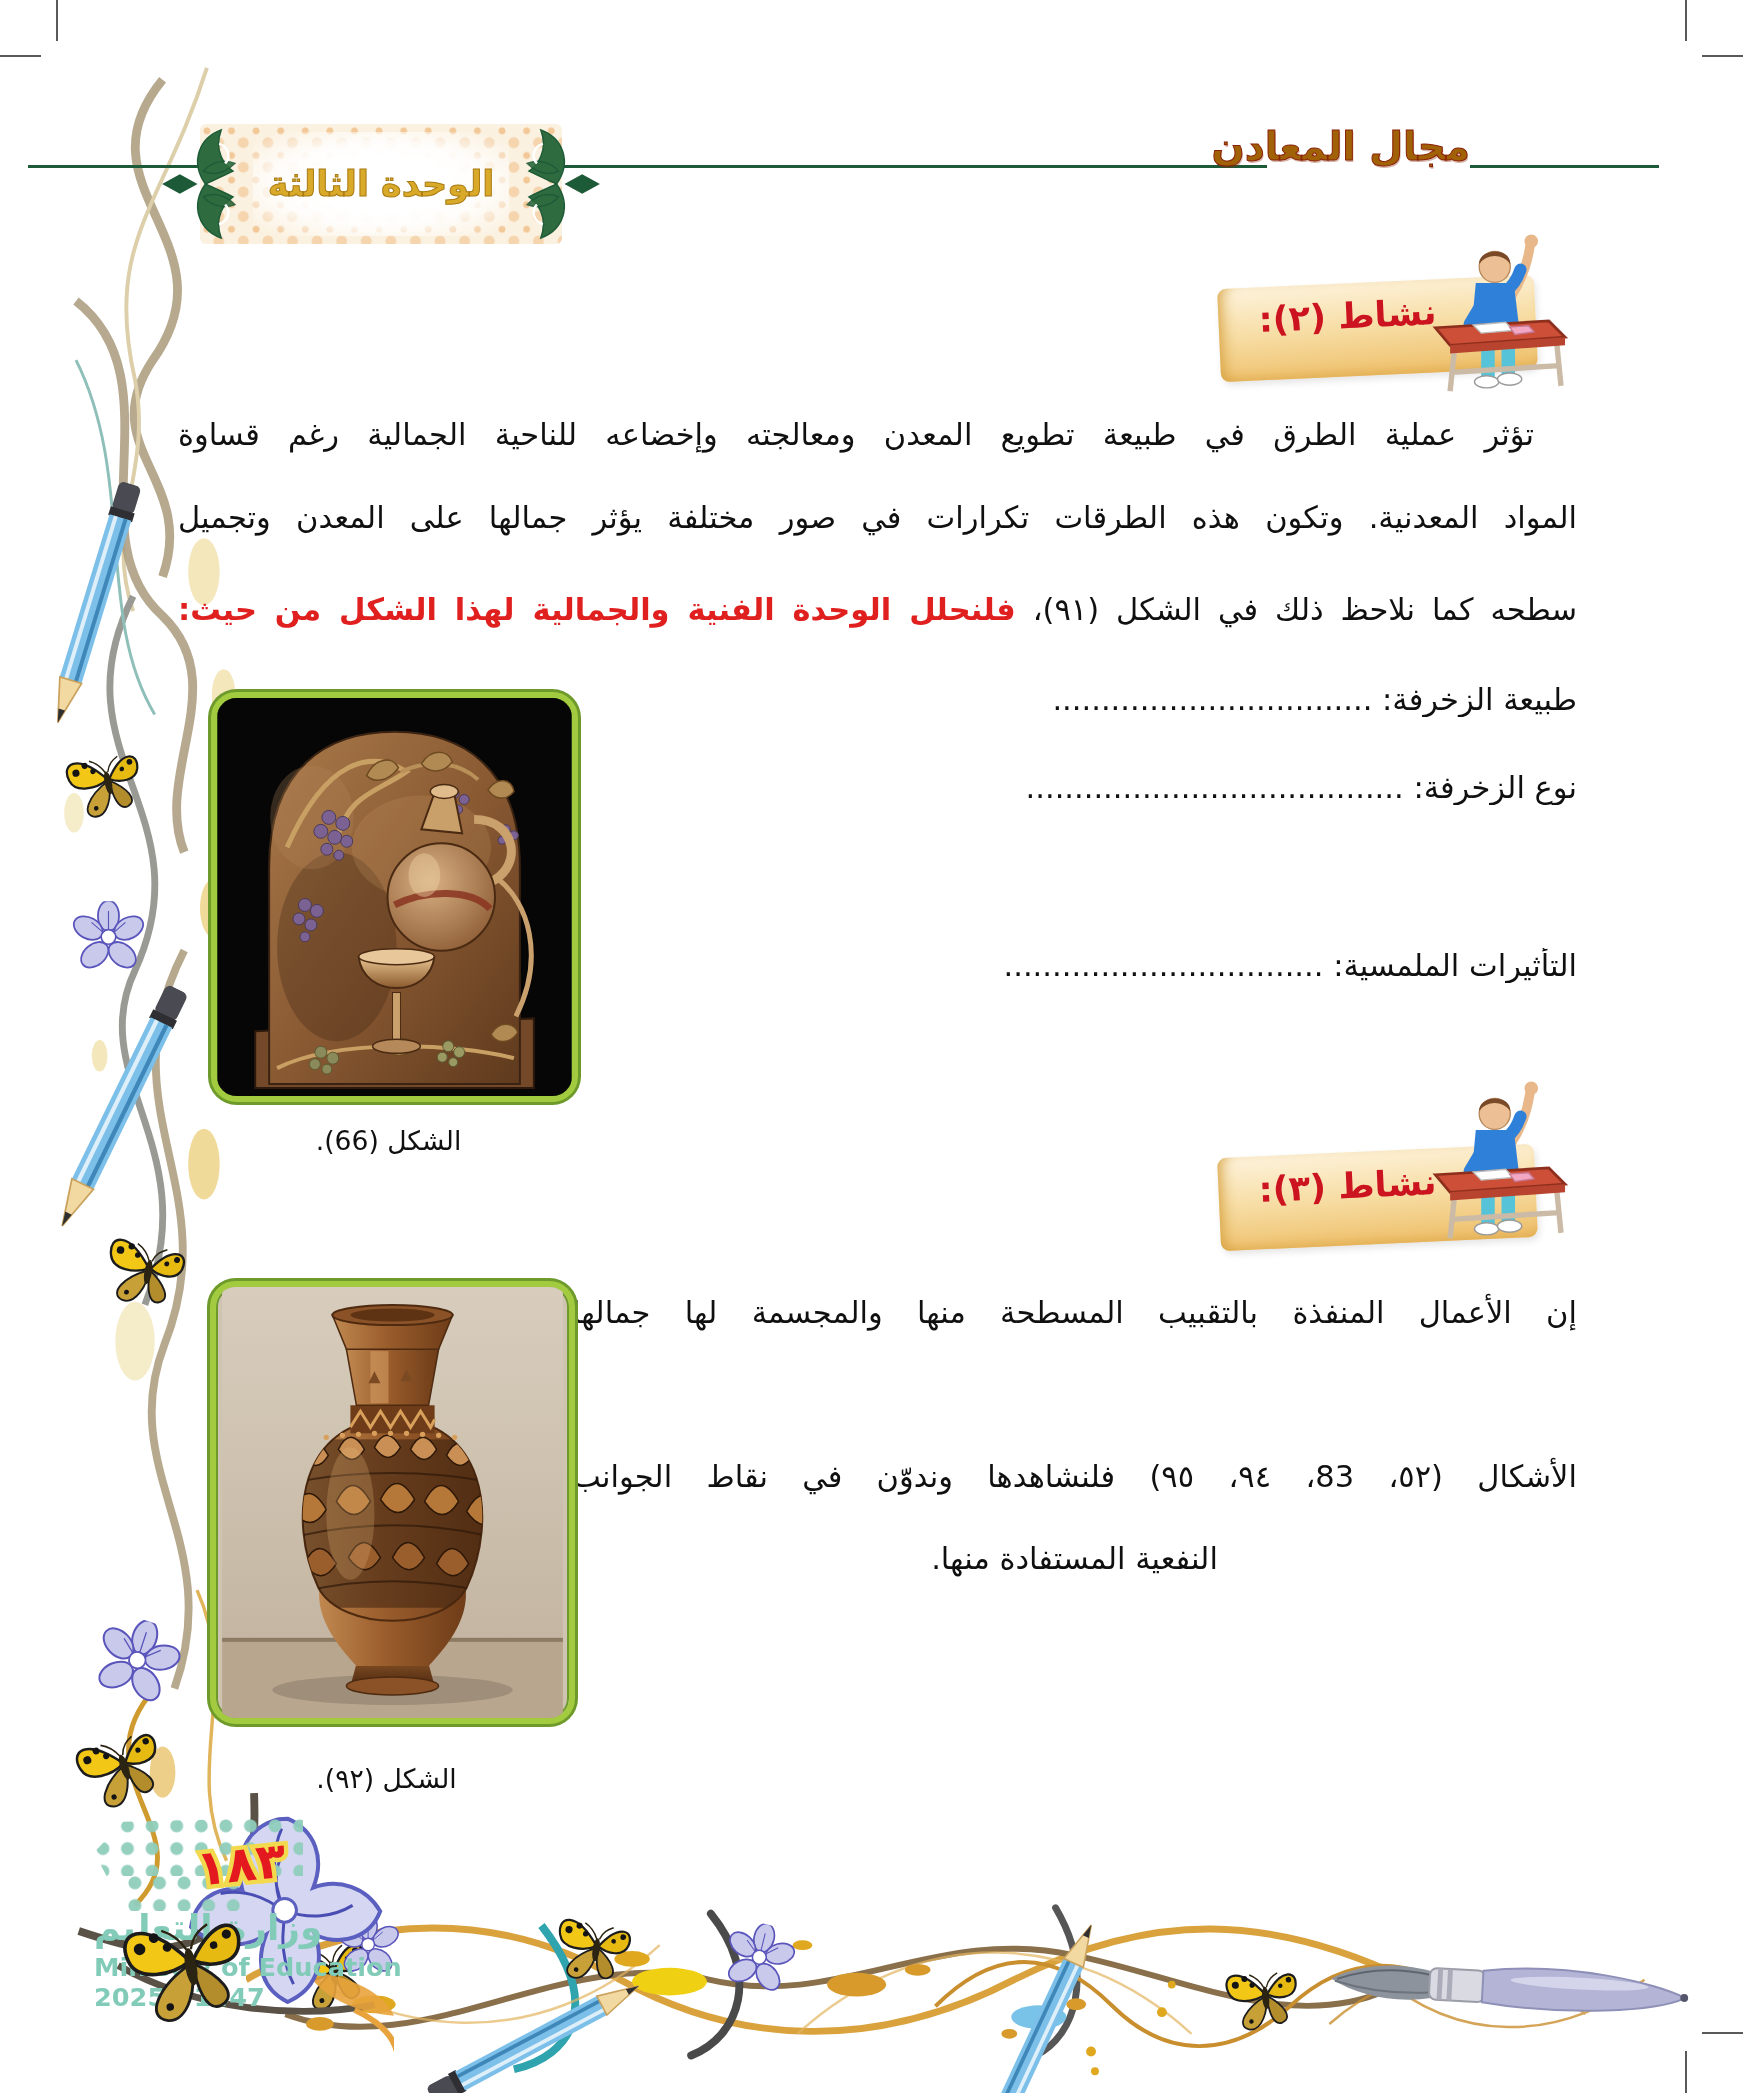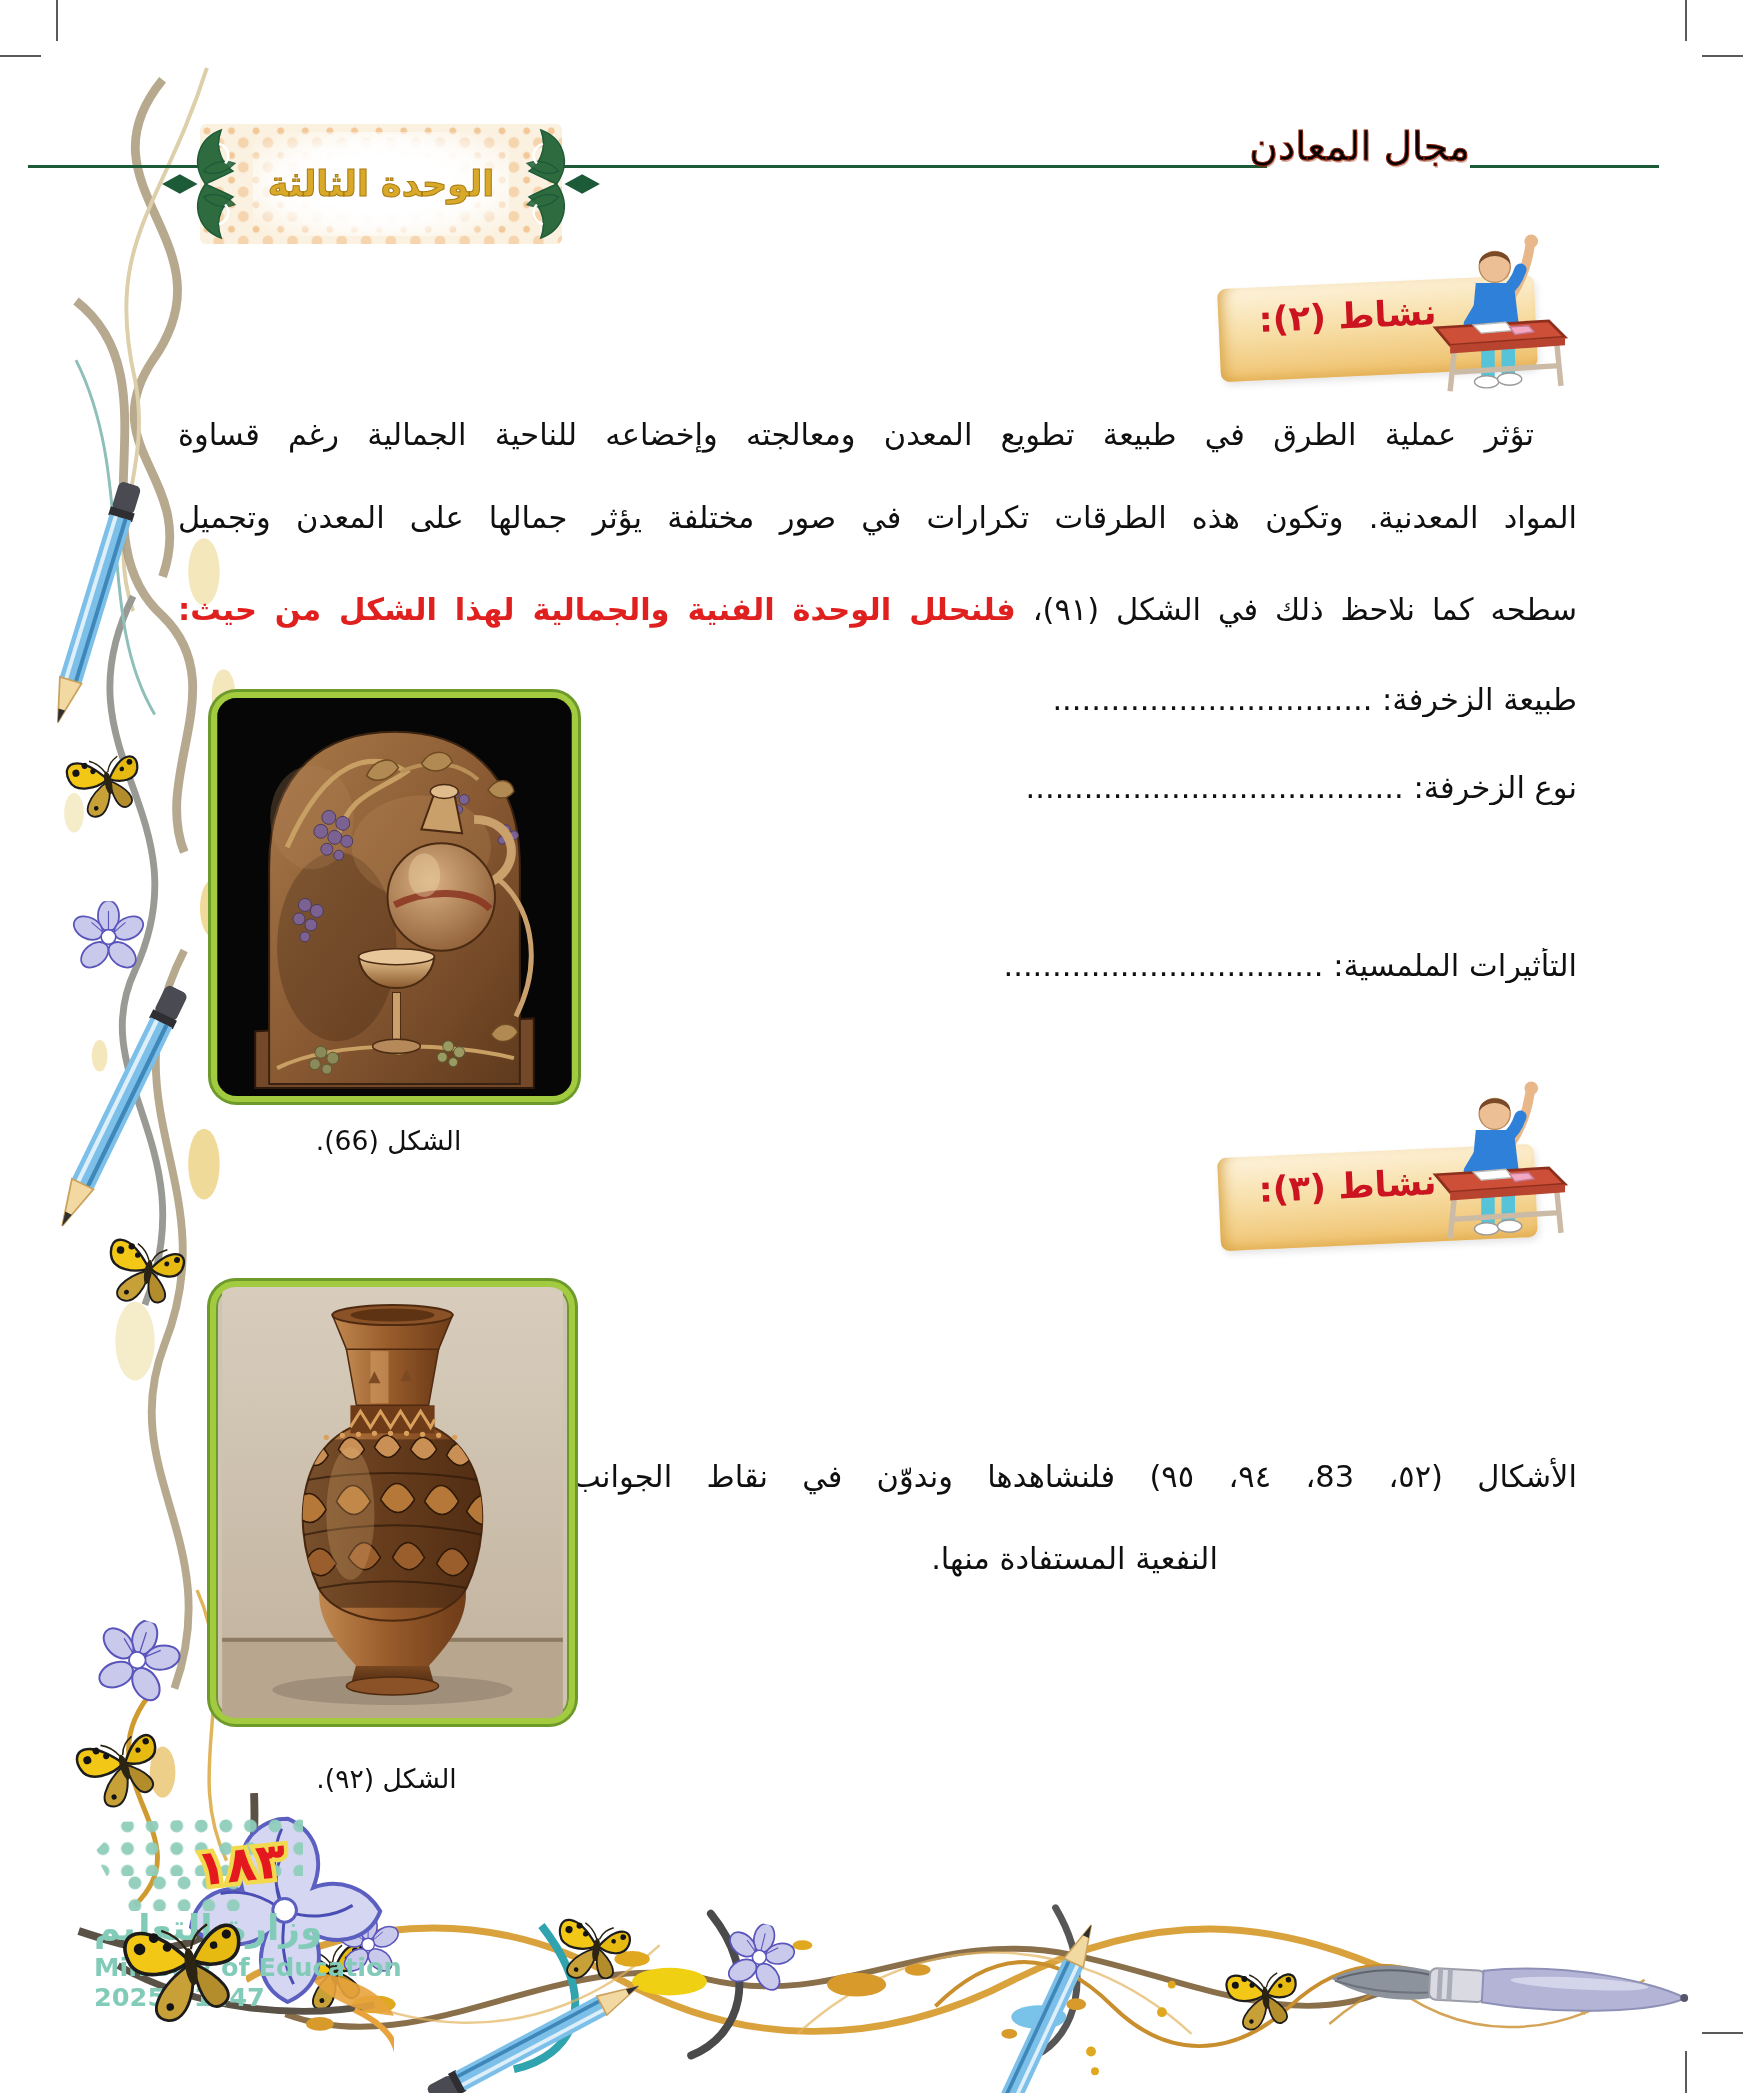--- a/index.html
+++ b/index.html
@@ -2,22 +2,22 @@
 <html lang="ar"><head>
 <meta charset="utf-8">
 <style>
   html,body{margin:0;padding:0;background:#ffffff;}
   #page{position:relative;width:1744px;height:2093px;background:#fff;overflow:hidden;
         font-family:"DejaVu Sans","Liberation Sans",sans-serif;}
   .abs{position:absolute;}
   .cropmark{position:absolute;background:#5a5a5a;}
   
   .hrule{position:absolute;height:3px;background:#1d5a38;}
-  .field-title{position:absolute;top:124px;right:274px;font-size:39px;font-weight:normal;
-               color:#000000;-webkit-text-stroke:1px #8a2008;direction:rtl;white-space:nowrap;
+  .field-title{position:absolute;top:124px;right:274px;font-size:39px;font-weight:bold;
+               color:#a16207;-webkit-text-stroke:1px #8a2008;direction:rtl;white-space:nowrap;
                text-shadow:1px 2px 0 rgba(140,40,10,.35);}
   .unit-banner{position:absolute;left:190px;top:118px;width:382px;height:132px;z-index:3;}
   .unit-banner-bg{position:absolute;inset:5.9px 9.9px;background-color:#fbf1e0;border-radius:5.9px;
       background-image:radial-gradient(circle at 6.9px 6.9px, rgba(235,166,92,.55) 3px, transparent 3.9px),
                        radial-gradient(circle at 18.7px 18.7px, rgba(235,166,92,.38) 4.9px, transparent 5.9px);
       background-size:24.6px 24.6px;}
   .unit-banner-white{position:absolute;inset:13.8px 63px;background:radial-gradient(ellipse at center,#fff 38%,rgba(255,255,255,.88) 58%,rgba(255,255,255,0) 92%);}
   .unit-banner-label{position:absolute;inset:0;display:flex;align-items:center;justify-content:center;
       font-size:35px;font-weight:bold;color:#d9a92a;direction:rtl;
       -webkit-text-stroke:1px #a87a12;text-shadow:0 0 3.9px #ffffff,1px 2px 0 #fff,-1px -1px 0 #fff;}
@@ -300,20 +300,21 @@
     </svg>
   </div>
   <div class="fig-caption" style="left:211px;top:1125px;width:355px">الشكل (66).</div>
 
   <div class="act-banner" style="left:1219px;top:1151px"></div>
   <div class="act-label" style="left:1239px;top:1166px">نشاط (٣):</div>
   <svg class="abs" style="left:1419px;top:1076px;z-index:4" width="165" height="165" viewBox="0 0 110 122">
     <use href="#sym-student"></use>
   </svg>
 
+  <div class="para-line jline" style="top:1288px;width:1005px">إن الأعمال المنفذة بالتقبيب المسطحة منها والمجسمة لها جمالها</div>
   <div class="para-line jline" style="top:1452px;width:1005px">الأشكال (٥٢، 83، ٩٤، ٩٥) فلنشاهدها وندوّن في نقاط الجوانب</div>
   <div class="para-line" style="top:1534px;width:1005px;text-align:center">النفعية المستفادة منها.</div>
 
   <div class="figure-frame" style="left:210px;top:1281px;width:353px;height:431px;background:#cfc3b2">
     <svg width="353" height="431" viewBox="0 0 340 430">
       <defs>
         <linearGradient id="wallG" x1="0" y1="0" x2="0" y2="1">
           <stop offset="0" stop-color="#d8cdbd"></stop>
             <stop offset="1" stop-color="#c4b6a2"></stop>
         </linearGradient>

